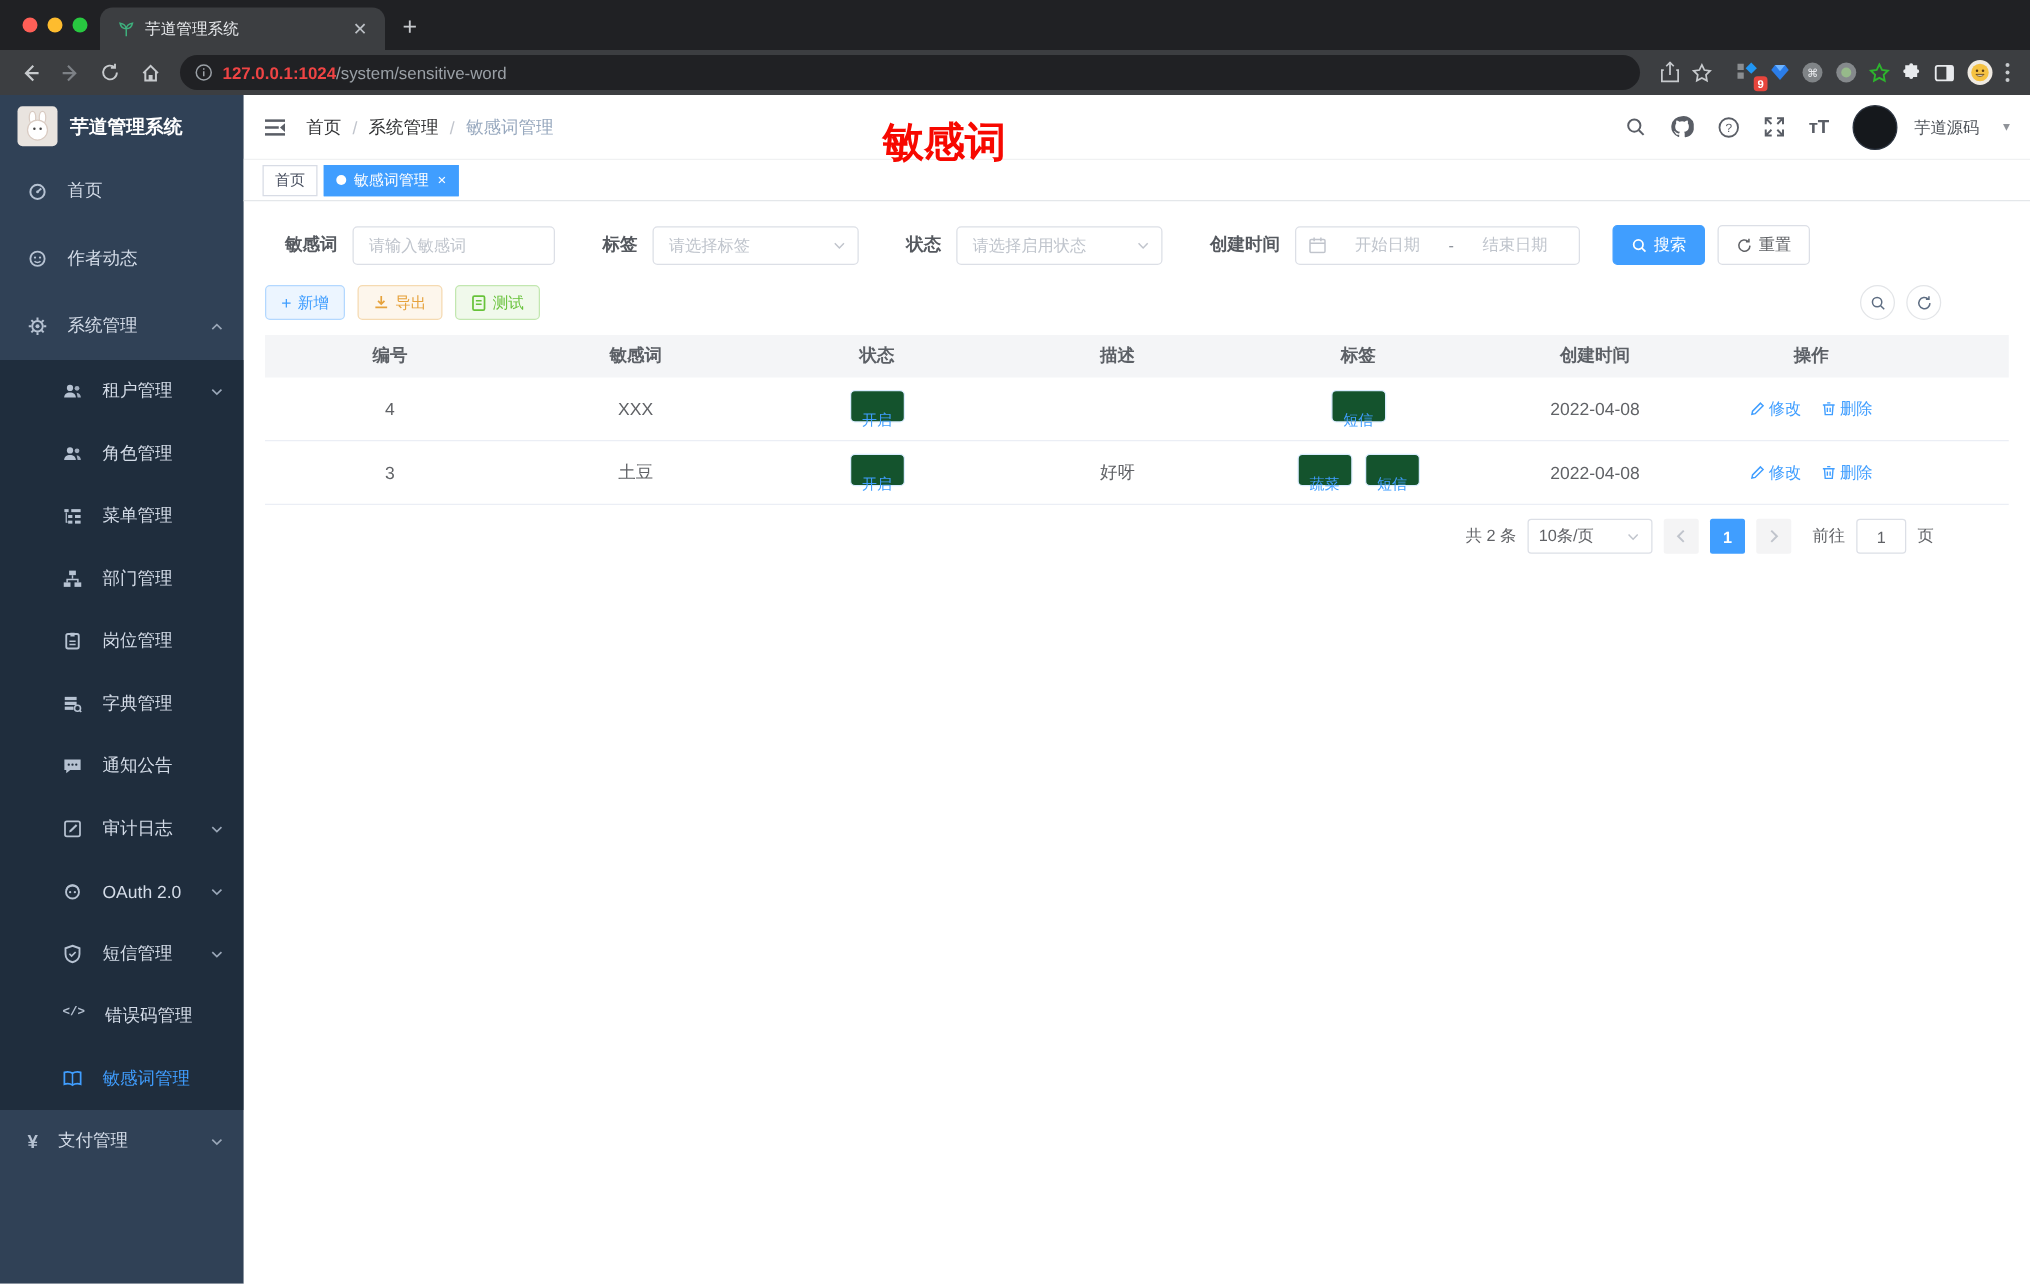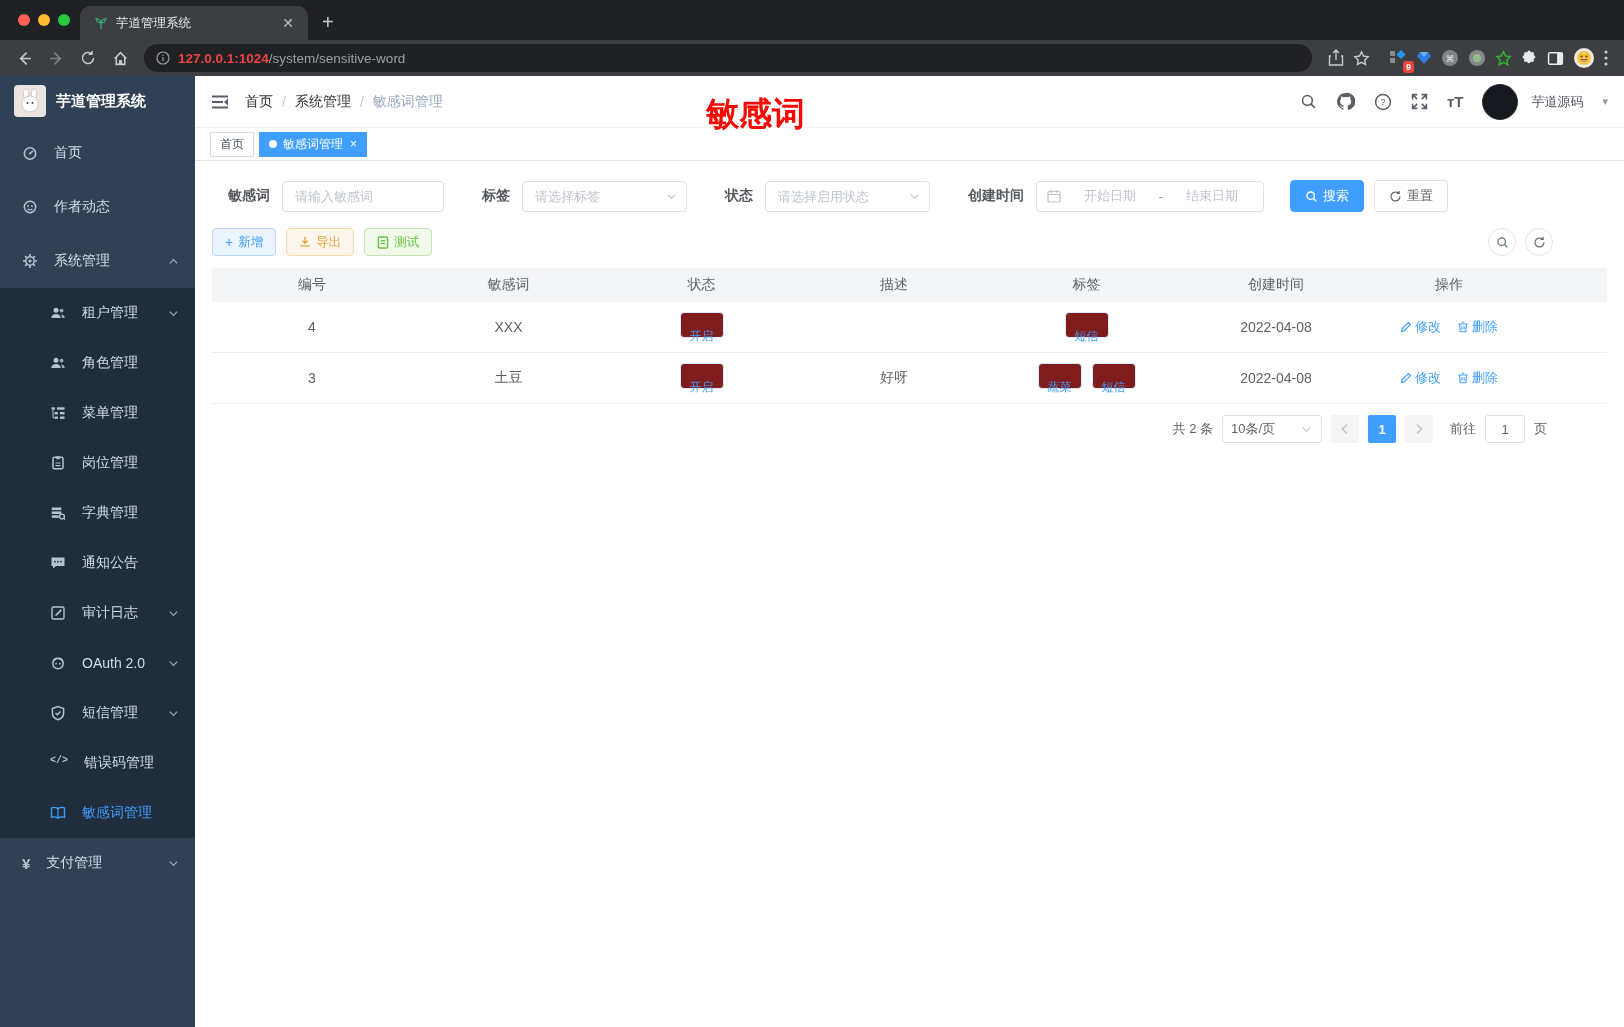--- a/index.html
+++ b/index.html
@@ -90,25 +90,25 @@
   .btn-sm { height:28px; padding:0 12px; font-size:12.5px; border-radius:4px; margin-right:10px; }
   .plain-primary { background:#ecf5ff; border:1px solid #b3d8ff; color:#409eff; }
   .plain-warning { background:#fdf6ec; border:1px solid #f5dab1; color:#e6a23c; }
   .plain-success { background:#f0f9eb; border:1px solid #c2e7b0; color:#67c23a; }
   .circ-btns { margin-left:auto; margin-right:54px; display:flex; gap:9px; }
   .circ { width:28px; height:28px; border-radius:50%; border:1px solid #e3e5e8; background:#fff; display:flex;
     align-items:center; justify-content:center; color:#5e6d82; cursor:pointer; }
 
   .table { margin-top:12px; font-size:14px; color:#606266; }
   .t-row { display:grid; grid-template-columns:200px 193px 193px 192px 193px 186px 160px 1fr; align-items:center; }
-  .t-head { background:#f4f5f7; height:34px; font-weight:400; color:#5c6066; }
+  .t-head { background:#f4f5f7; height:34px; font-weight:700; color:#5c6066; }
   .t-cell { text-align:center; }
   .t-body .t-row { height:51px; border-bottom:1px solid #ebeef5; }
   .tag { display:inline-block; height:24px; line-height:22px; padding:12px 9px; font-size:12px; color:#409eff;
-    background:#7f1d1d; border:1px solid #d9ecff; border-radius:4px; }
+    background:#14532d; border:1px solid #d9ecff; border-radius:4px; }
   .tag + .tag { margin-left:10px; }
   .op-link { display:inline-flex; align-items:center; gap:3px; color:#409eff; font-size:13px; cursor:pointer;justify-content:space-between; }
   .op-link + .op-link { margin-left:12px; }
 
   .pager { display:flex; align-items:center; justify-content:flex-end; margin:11px 60px 0 0; gap:9px; font-size:13px; color:#606266; }
   .pg-select { width:100px; height:28px; border:1px solid #dcdfe6; border-radius:3px; display:flex; align-items:center;
     padding:0 8px; position:relative; color:#606266; }
   .pg-btn { width:28px; height:28px; border-radius:2px; background:#f4f4f5; display:flex; align-items:center;
     justify-content:center; color:#c0c4cc; cursor:pointer; }
   .pg-cur { width:28px; height:28px; border-radius:2px; background:#409eff; color:#fff; display:flex;
@@ -333,20 +333,31 @@
               <rect x="1.5" y="2.3" width="3.4" height="2.4" fill="currentColor"></rect>
               <rect x="7" y="2.3" width="7.5" height="2.4" fill="currentColor"></rect>
               <rect x="4.5" y="7" width="3.4" height="2.4" fill="currentColor"></rect>
               <rect x="10" y="7" width="4.5" height="2.4" fill="currentColor"></rect>
               <rect x="4.5" y="11.5" width="3.4" height="2.4" fill="currentColor"></rect>
               <rect x="10" y="11.5" width="4.5" height="2.4" fill="currentColor"></rect>
               <path d="M3 5v7.7h1" stroke="currentColor" fill="none"></path>
             </svg>
           </span>
         <span class="lbl">菜单管理</span>
+      </div>
+      <div class="s-item">
+        <span class="icn">
+            <svg width="16" height="16" viewBox="0 0 16 16">
+              <rect x="5.3" y="1.5" width="5.4" height="3.6" fill="currentColor"></rect>
+              <rect x="1" y="10.9" width="5.4" height="3.6" fill="currentColor"></rect>
+              <rect x="9.6" y="10.9" width="5.4" height="3.6" fill="currentColor"></rect>
+              <path d="M8 5.1v2.6M3.7 10.9V8.6h8.6v2.3" stroke="currentColor" fill="none" stroke-width="1.2"></path>
+            </svg>
+          </span>
+        <span class="lbl">部门管理</span>
       </div>
       <div class="s-item">
         <span class="icn">
             <svg width="16" height="16" viewBox="0 0 16 16">
               <rect x="3" y="2.2" width="10" height="11.6" rx="1.4" fill="none" stroke="currentColor" stroke-width="1.5"></rect>
               <rect x="6.3" y="1.2" width="3.4" height="3" fill="currentColor"></rect>
               <path d="M5.5 8h5M5.5 10.6h5" stroke="currentColor" stroke-width="1.2"></path>
             </svg>
           </span>
         <span class="lbl">岗位管理</span>

